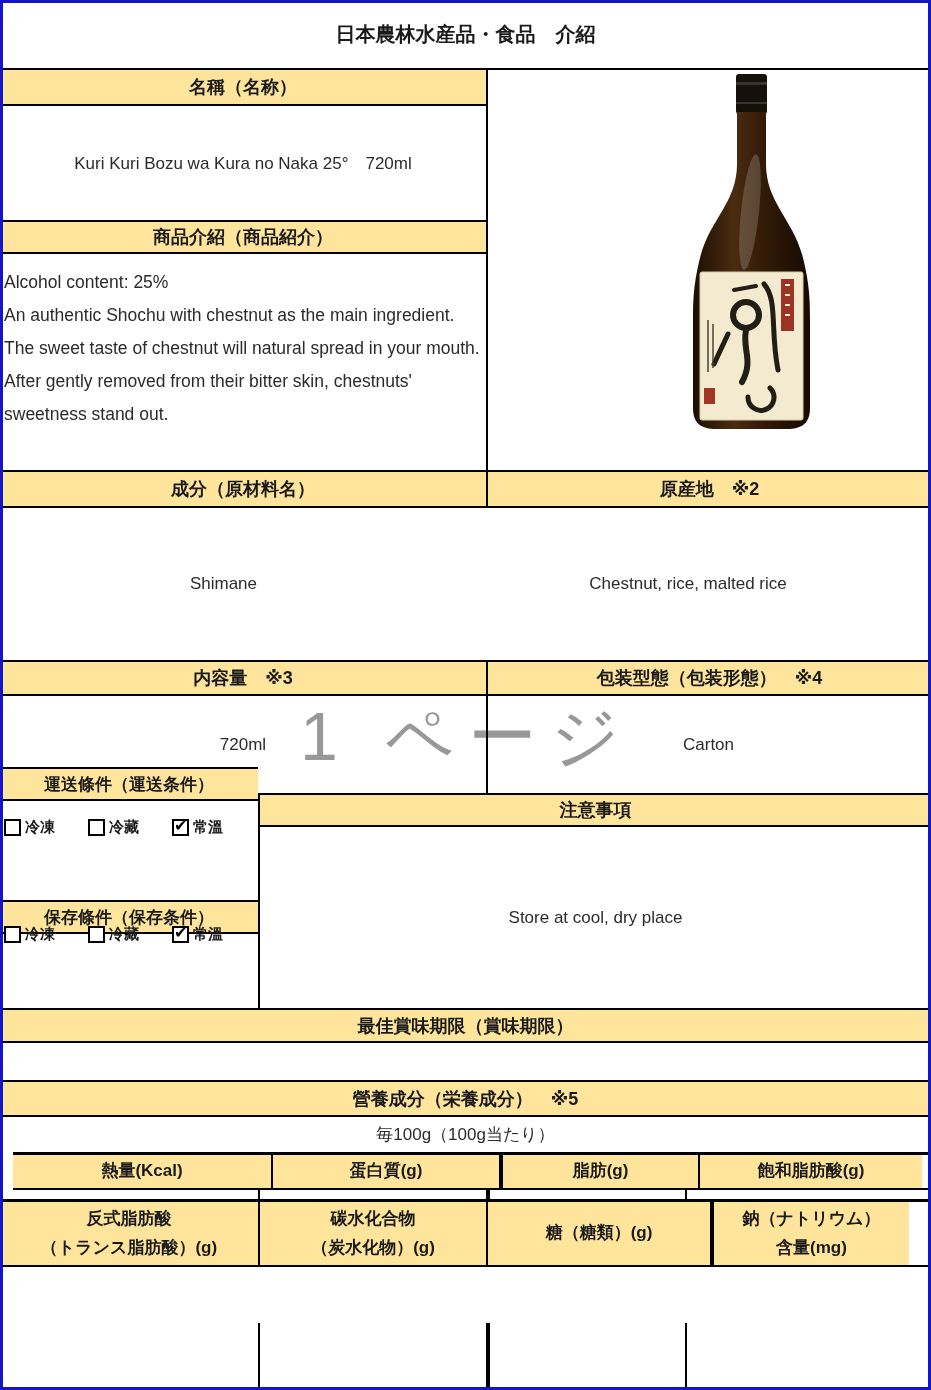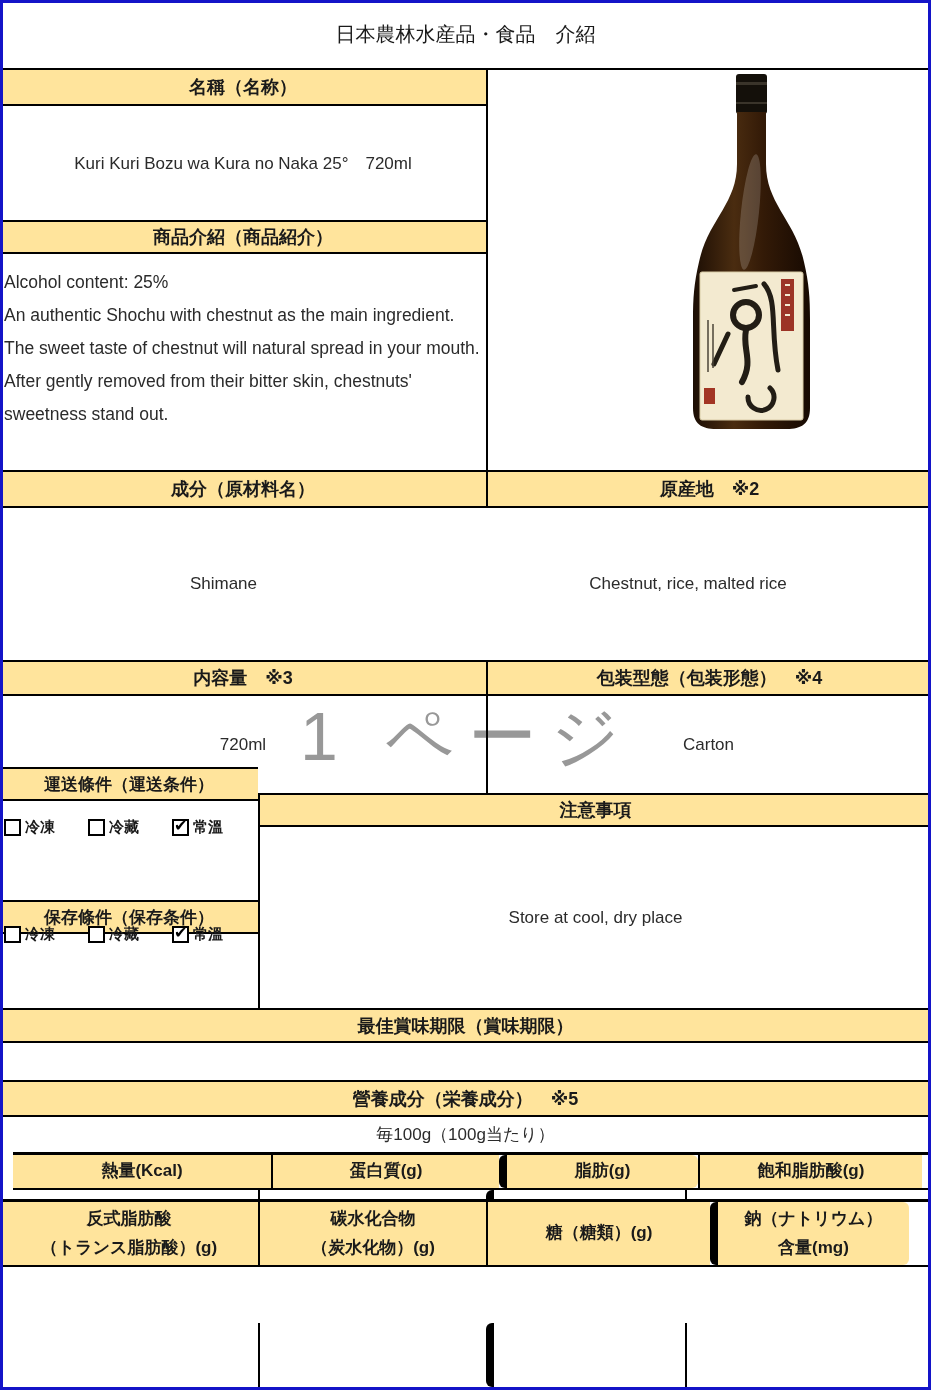--- a/index.html
+++ b/index.html
@@ -7,41 +7,41 @@
     position:relative;width:931px;height:1390px;background:#fff;overflow:hidden;
     font-family:"Liberation Sans","DejaVu Sans",sans-serif;color:#1a1a1a;
   }
   .abs{position:absolute;box-sizing:border-box;}
   .frame{position:absolute;inset:0;border:3px solid #1414c8;z-index:9;pointer-events:none;}
   .band{background:#ffe49c;border-top:2px solid #000;border-bottom:2px solid #000;
         display:flex;align-items:center;justify-content:center;font-weight:bold;font-size:18px;}
   .cell{display:flex;align-items:center;justify-content:center;font-size:17px;color:#2b2b2b;}
   .vline{border-left:2px solid #000;}
   .title-row{display:flex;align-items:center;justify-content:center;
-             font-size:20px;font-weight:normal;border-bottom:2px solid #000;background:#fff;}
+             font-size:20px;font-weight:bold;border-bottom:2px solid #000;background:#fff;}
   .intro-cell{font-size:17.5px;line-height:33px;padding:12px 4px 0 4px;color:#2b2b2b;
               white-space:pre-line;display:block;}
   .two-col{display:flex;}
   .two-col > div{display:flex;align-items:center;justify-content:center;}
   .watermark{position:absolute;left:300px;top:692px;z-index:2;color:#989898;
              font-size:68px;letter-spacing:14px;white-space:nowrap;font-weight:400;}
   .gdivider{position:absolute;left:486px;top:696px;width:2px;height:97px;background:#000;z-index:3;}
   .checkrow{position:absolute;display:flex;z-index:4;}
   .checkitem{display:flex;align-items:center;width:84px;height:16px;}
   .box{width:13px;height:13px;background:#fff;border:2px solid #000;margin-right:4px;
        position:relative;flex:none;}
   .box.checked::after{content:"✔";position:absolute;top:-5px;left:0;font-size:16px;
        font-weight:bold;color:#000;}
   .chk-label{font-size:15px;font-weight:bold;white-space:nowrap;}
   .nut-row{display:flex;}
   .nut-row > div{display:flex;align-items:center;justify-content:center;box-sizing:border-box;}
   .nut-head{background:#ffe49c;font-weight:bold;font-size:17px;text-align:center;
             white-space:pre-line;line-height:1.65;}
   .c1{width:258px;} .c2{width:228px;border-left:2px solid #000;}
-  .c3{width:199px;border-left:8px solid #000000;border-radius:6px;} .c4{width:224px;border-left:2px solid #000;}
+  .c3{width:199px;border-left:4px solid #000000;} .c4{width:224px;border-left:2px solid #000;}
 </style>
 </head>
 <body>
 
 <div class="page">
 
   <div class="abs title-row" style="left:0;top:0;width:931px;height:70px;">日本農林水産品・食品　介紹</div>
 
   <div class="abs band" style="left:0;top:70px;width:486px;height:36px;border-top:none;">名稱（名称）</div>
   <div class="abs cell" style="left:0;top:106px;width:486px;height:114px;">Kuri Kuri Bozu wa Kura no Naka 25°　720ml</div>

